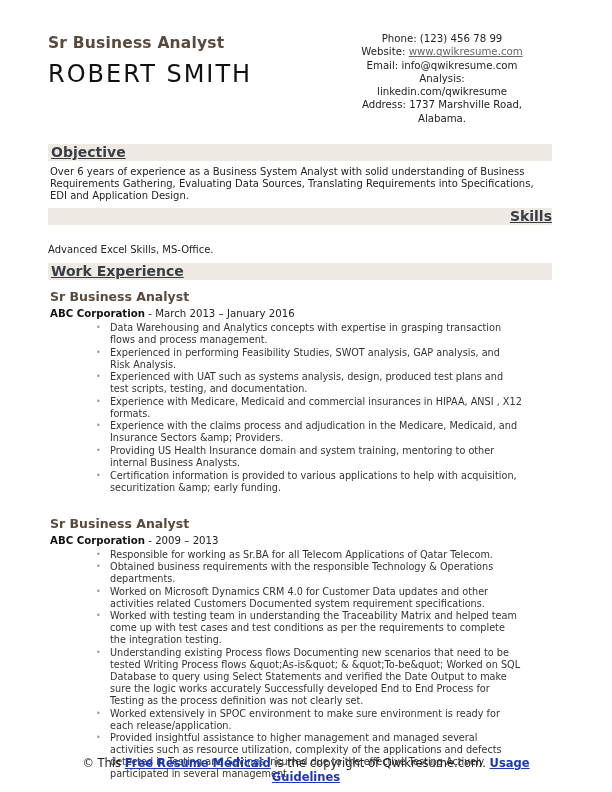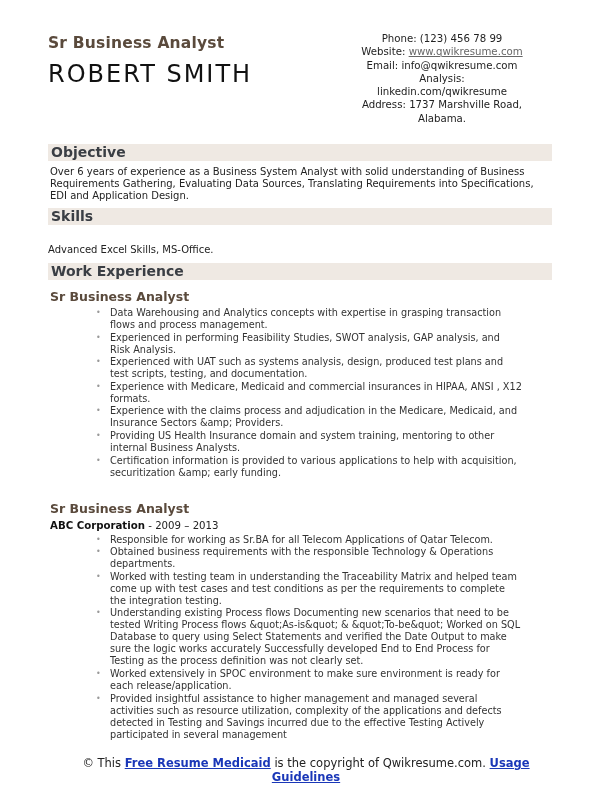--- a/index.html
+++ b/index.html
@@ -3,21 +3,21 @@
 <meta charset="utf-8">
 <style>
   html, body { margin:0; padding:0; background:#ffffff; }
   body { width:612px; height:792px; position:relative; overflow:hidden; font-family:"DejaVu Sans", sans-serif; color:#333; }
   .page { position:absolute; left:48px; top:0; width:504px; }
   .header { position:relative; height:130px; }
   .job-title { position:absolute; left:0; top:34px; font-size:15.5px; font-weight:bold; color:#5a4a3c; letter-spacing:0.2px; }
   .name { position:absolute; left:0; top:60px; font-size:24px; color:#111; letter-spacing:2px; font-weight:normal; }
   .contact { position:absolute; right:0; top:32px; width:220px; text-align:center; font-size:10.2px; line-height:13.3px; color:#222; }
   .contact a { color:#666; text-decoration:underline; }
-  .section-bar { background:#efe9e3; height:17px; margin:0 0 0 0; padding-left:3px; font-size:14px; font-weight:bold; color:#3a3e44; line-height:17px; }
+  .section-bar { background:#efe9e3; height:17px; margin:0 0 0 0; padding-left:3px; font-size:14px; font-weight:bold; color:#3a3e44; line-height:17px;text-decoration:underline; }
   .para { font-size:10px; line-height:12px; color:#222; margin:5px 0 0 2px; }
   .role { font-size:12.5px; font-weight:bold; color:#5a4a3c; margin:10px 0 0 2px; }
   .company { font-size:10.2px; color:#222; margin:4px 0 0 2px; }
   .company b { color:#111; }
   ul { list-style:none; margin:3px 0 0 0; padding:0 0 0 30px; }
   li { position:relative; font-size:9.7px; line-height:12px; color:#333; margin-bottom:0.6px; padding-right:30px;margin-left:32px; }
   li::before { content:"•"; position:absolute; left:-14px; top:0; color:#999; font-size:8px; }
   .footer { position:absolute; left:60px; width:492px; top:756px; text-align:center; font-size:11.5px; color:#222; line-height:14px; }
   .footer a { color:#1a37b8; font-weight:bold; text-decoration:underline; }
 </style>
@@ -35,44 +35,46 @@
       <div>Analysis:</div>
       <div>linkedin.com/qwikresume</div>
       <div>Address: 1737 Marshville Road,</div>
       <div>Alabama.</div>
     </div>
   </div>
 
   <div style="margin-top:14px;" class="section-bar">Objective</div>
   <div class="para">Over 6 years of experience as a Business System Analyst with solid understanding of Business Requirements Gathering, Evaluating Data Sources, Translating Requirements into Specifications, EDI and Application Design.</div>
 
-  <div style="margin-top:6px;" class="section-bar">Skills</div>
+  <div style="margin-top:6px;text-align:right;" class="section-bar">Skills</div>
   <div class="para" style="margin-top:19px; margin-left:0;">Advanced Excel Skills, MS-Office.</div>
 
   <div style="margin-top:7px;" class="section-bar">Work Experience</div>
 
   <div>
     <div class="role" style="margin-top:9px;">Sr Business Analyst</div>
+    <div class="company"><b>ABC Corporation</b><span> - March 2013 – January 2016</span></div>
     <ul>
       <li>Data Warehousing and Analytics concepts with expertise in grasping transaction flows and process management.</li>
       <li>Experienced in performing Feasibility Studies, SWOT analysis, GAP analysis, and Risk Analysis.</li>
       <li>Experienced with UAT such as systems analysis, design, produced test plans and test scripts, testing, and documentation.</li>
       <li>Experience with Medicare, Medicaid and commercial insurances in HIPAA, ANSI , X12 formats.</li>
       <li>Experience with the claims process and adjudication in the Medicare, Medicaid, and Insurance Sectors &amp;amp; Providers.</li>
       <li>Providing US Health Insurance domain and system training, mentoring to other internal Business Analysts.</li>
       <li>Certification information is provided to various applications to help with acquisition, securitization &amp;amp; early funding.</li>
     </ul>
   </div>
 
   <div>
     <div class="role" style="margin-top:22px;">Sr Business Analyst</div>
     <div class="company"><b>ABC Corporation</b><span> - 2009 – 2013</span></div>
     <ul>
       <li>Responsible for working as Sr.BA for all Telecom Applications of Qatar Telecom.</li>
       <li>Obtained business requirements with the responsible Technology &amp; Operations departments.</li>
+      <li>Worked on Microsoft Dynamics CRM 4.0 for Customer Data updates and other activities related Customers Documented system requirement specifications.</li>
       <li>Worked with testing team in understanding the Traceability Matrix and helped team come up with test cases and test conditions as per the requirements to complete the integration testing.</li>
       <li>Understanding existing Process flows Documenting new scenarios that need to be tested Writing Process flows &amp;quot;As-is&amp;quot; &amp; &amp;quot;To-be&amp;quot; Worked on SQL Database to query using Select Statements and verified the Date Output to make sure the logic works accurately Successfully developed End to End Process for Testing as the process definition was not clearly set.</li>
       <li>Worked extensively in SPOC environment to make sure environment is ready for each release/application.</li>
       <li>Provided insightful assistance to higher management and managed several activities such as resource utilization, complexity of the applications and defects detected in Testing and Savings incurred due to the effective Testing Actively participated in several management</li>
     </ul>
   </div>
 </div>
 
 <div class="footer">
   <span>© This </span><a>Free Resume Medicaid</a><span> is the copyright of Qwikresume.com. </span><a>Usage Guidelines</a>

